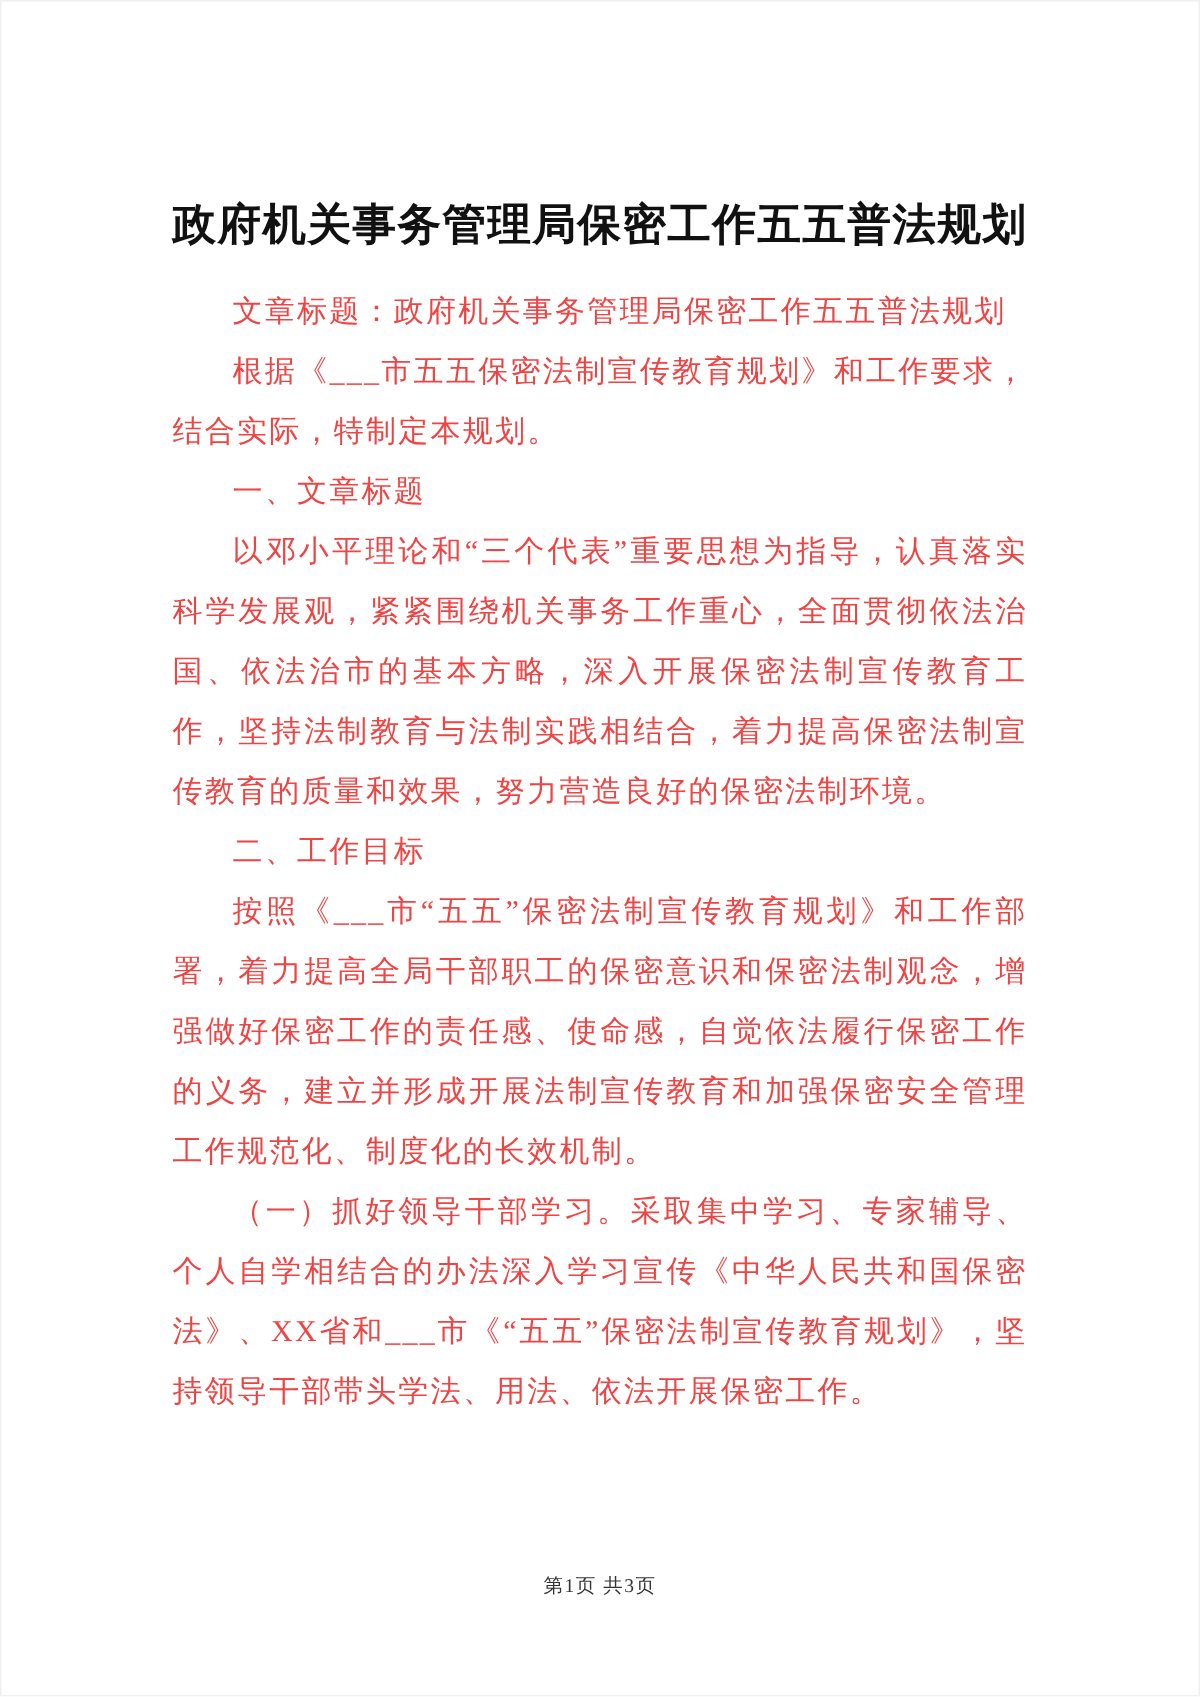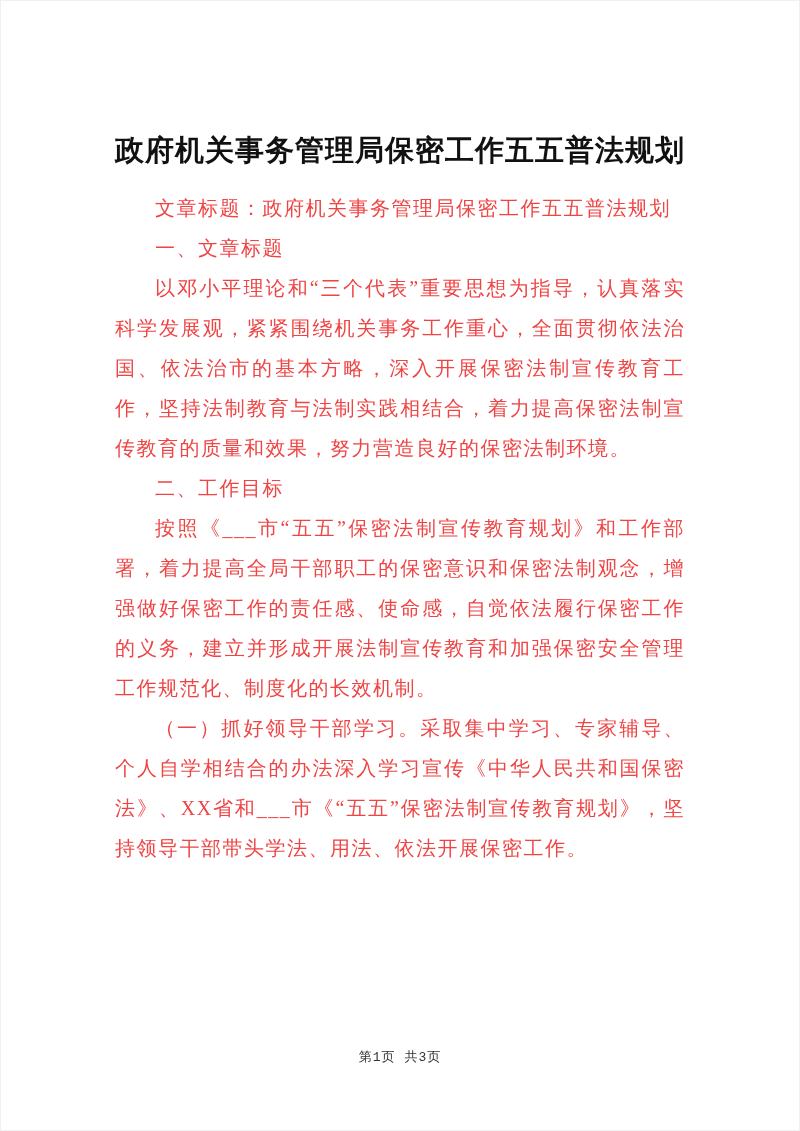--- a/index.html
+++ b/index.html
@@ -42,32 +42,33 @@
   }
   .page-footer {
     position: absolute;
     left: 0;
     bottom: 64px;
     width: 100%;
     text-align: center;
     font-size: 13px;
     letter-spacing: 1px;
     color: #333333;
-    font-family: Liberation Mono, monospace;
+    font-family: Liberation Serif, serif;
   }
 </style>
 </head>
 <body>
 
 <div class="page">
 
   <h1 class="doc-title">政府机关事务管理局保密工作五五普法规划</h1>
 
   <div class="doc-body">
     <p>文章标题：政府机关事务管理局保密工作五五普法规划</p>
+    <p>根据《___市五五保密法制宣传教育规划》和工作要求，结合实际，特制定本规划。</p>
     <p>一、文章标题</p>
     <p>以邓小平理论和“三个代表”重要思想为指导，认真落实科学发展观，紧紧围绕机关事务工作重心，全面贯彻依法治国、依法治市的基本方略，深入开展保密法制宣传教育工作，坚持法制教育与法制实践相结合，着力提高保密法制宣传教育的质量和效果，努力营造良好的保密法制环境。</p>
     <p>二、工作目标</p>
     <p>按照《___市“五五”保密法制宣传教育规划》和工作部署，着力提高全局干部职工的保密意识和保密法制观念，增强做好保密工作的责任感、使命感，自觉依法履行保密工作的义务，建立并形成开展法制宣传教育和加强保密安全管理工作规范化、制度化的长效机制。</p>
     <p>（一）抓好领导干部学习。采取集中学习、专家辅导、个人自学相结合的办法深入学习宣传《中华人民共和国保密法》、XX省和___市《“五五”保密法制宣传教育规划》，坚持领导干部带头学法、用法、依法开展保密工作。</p>
   </div>
 
   <div class="page-footer">
     <span>第1页 共3页</span>
   </div>

